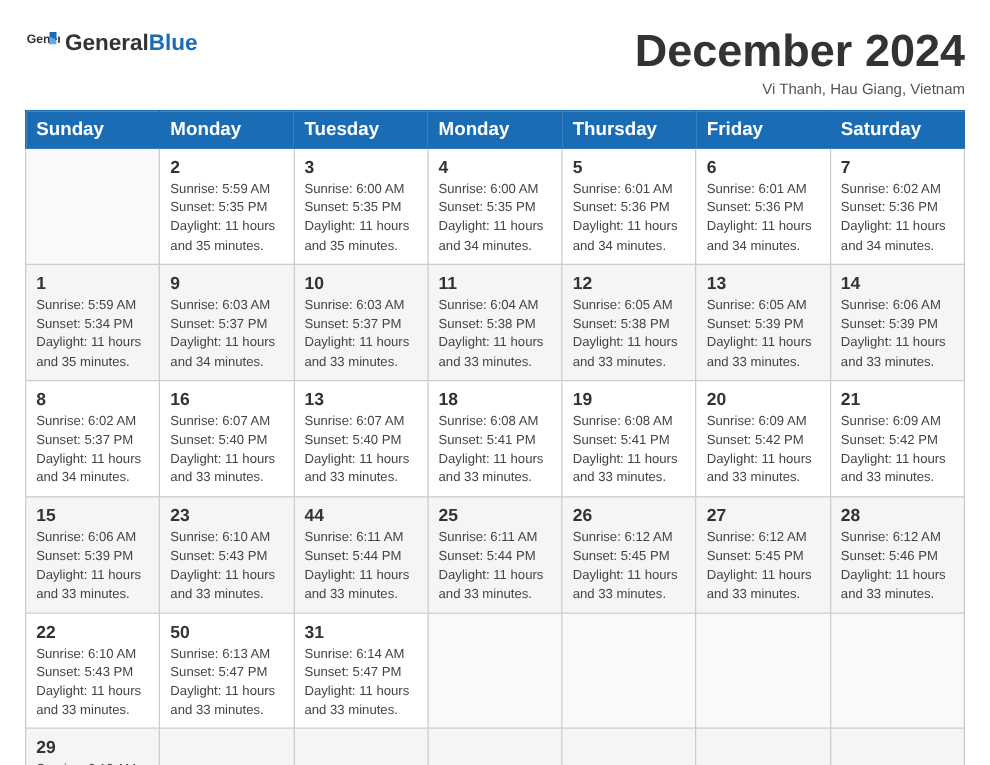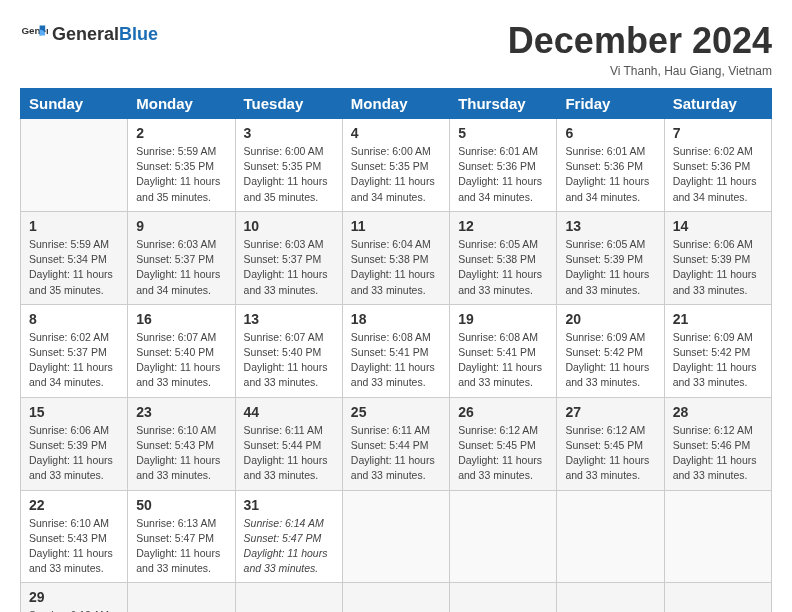--- a/index.html
+++ b/index.html
@@ -315,21 +315,21 @@
         </td>
         <td>
           <span class="day-number">50</span>
           <div class="day-info" style="white-space: pre-line;">Sunrise: 6:13 AM
 Sunset: 5:47 PM
 Daylight: 11 hours
 and 33 minutes.</div>
         </td>
         <td>
           <span class="day-number">31</span>
-          <div class="day-info" style="white-space: pre-line; font-style: italic;">Sunrise: 6:14 AM
+          <div class="day-info" style="white-space: pre-line;">Sunrise: 6:14 AM
 Sunset: 5:47 PM
 Daylight: 11 hours
 and 33 minutes.</div>
         </td>
         <td class="empty"></td>
         <td class="empty"></td>
         <td class="empty"></td>
         <td class="empty"></td>
       </tr>
       <tr style="background-color: rgb(245, 245, 245);">

